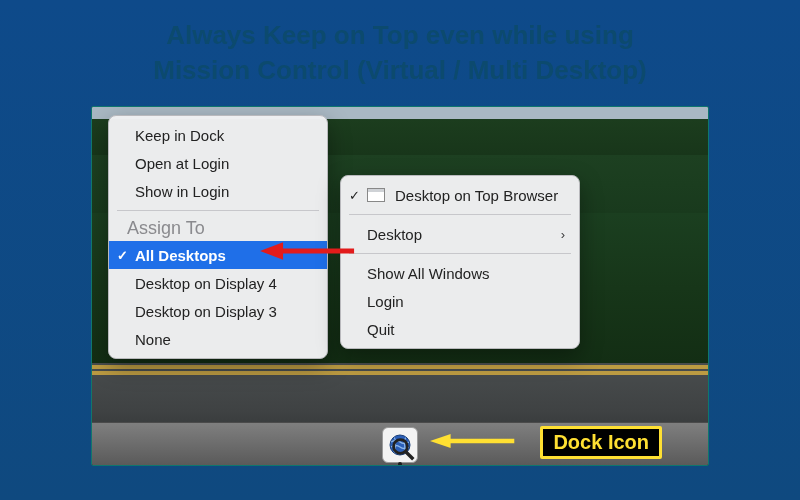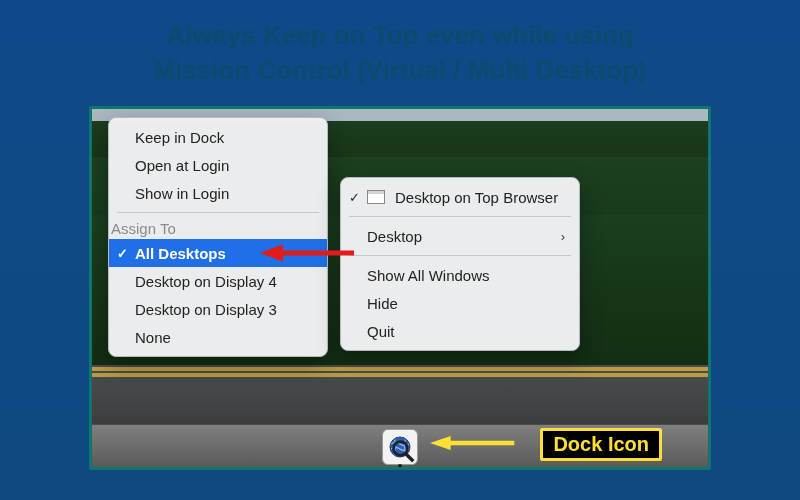--- a/index.html
+++ b/index.html
@@ -19,21 +19,21 @@
     font-size: 26px;
     line-height: 1.35;
     padding: 18px 40px 8px 40px;
   }
 
   .scene {
     position: relative;
     width: 616px;
     height: 358px;
     margin: 10px auto 0 auto;
-    border: 3px solid #0f766e;
+    border: 1px solid #0f766e;
     border-radius: 2px;
     overflow: hidden;
     background: #222;
   }
 
   
   .sky     { position: absolute; left:0; right:0; top:0; height:12px; background: #a9b8c3; }
   .hillA   { position: absolute; left:0; right:0; top:12px; height:36px;
              background: linear-gradient(180deg,#1c3d1e,#18361a); }
   .hillB   { position: absolute; left:0; right:0; top:48px; height:58px;
@@ -70,23 +70,23 @@
     height: 22px;
     position: relative;
     white-space: nowrap;
   }
   .menu .sep {
     height: 1px;
     margin: 5px 8px;
     background: #c7c7cb;
   }
   .menu .section-label {
-    padding: 2px 14px 2px 2px;
+    padding: 2px 14px 2px 18px;
     color: #8a8a8e;
-    font-size: 15px;
+    font-size: 18px;
   }
   .menu .item.highlight {
     background: #1f6fe8;
     color: #fff;
     font-weight: 600;
   }
   .menu .item .check {
     position: absolute;
     left: 8px;
     font-size: 13px;
@@ -218,21 +218,21 @@
     <div class="sep"></div>
     <div class="item">
       <span>Desktop</span>
       <span class="chev">›</span>
     </div>
     <div class="sep"></div>
     <div class="item">
       <span>Show All Windows</span>
     </div>
     <div class="item">
-      <span>Hide</span>
+      <span>Login</span>
     </div>
     <div class="item">
       <span>Quit</span>
     </div>
   </div>
 
   <div class="red-arrow" style="left:168px; top:133px;">
     <svg viewBox="0 0 100 22">
       <line x1="22" y1="11" x2="98" y2="11" stroke="#e21b1b" stroke-width="5"></line>
       <polygon points="0,11 24,2 24,20" fill="#e21b1b"></polygon>

